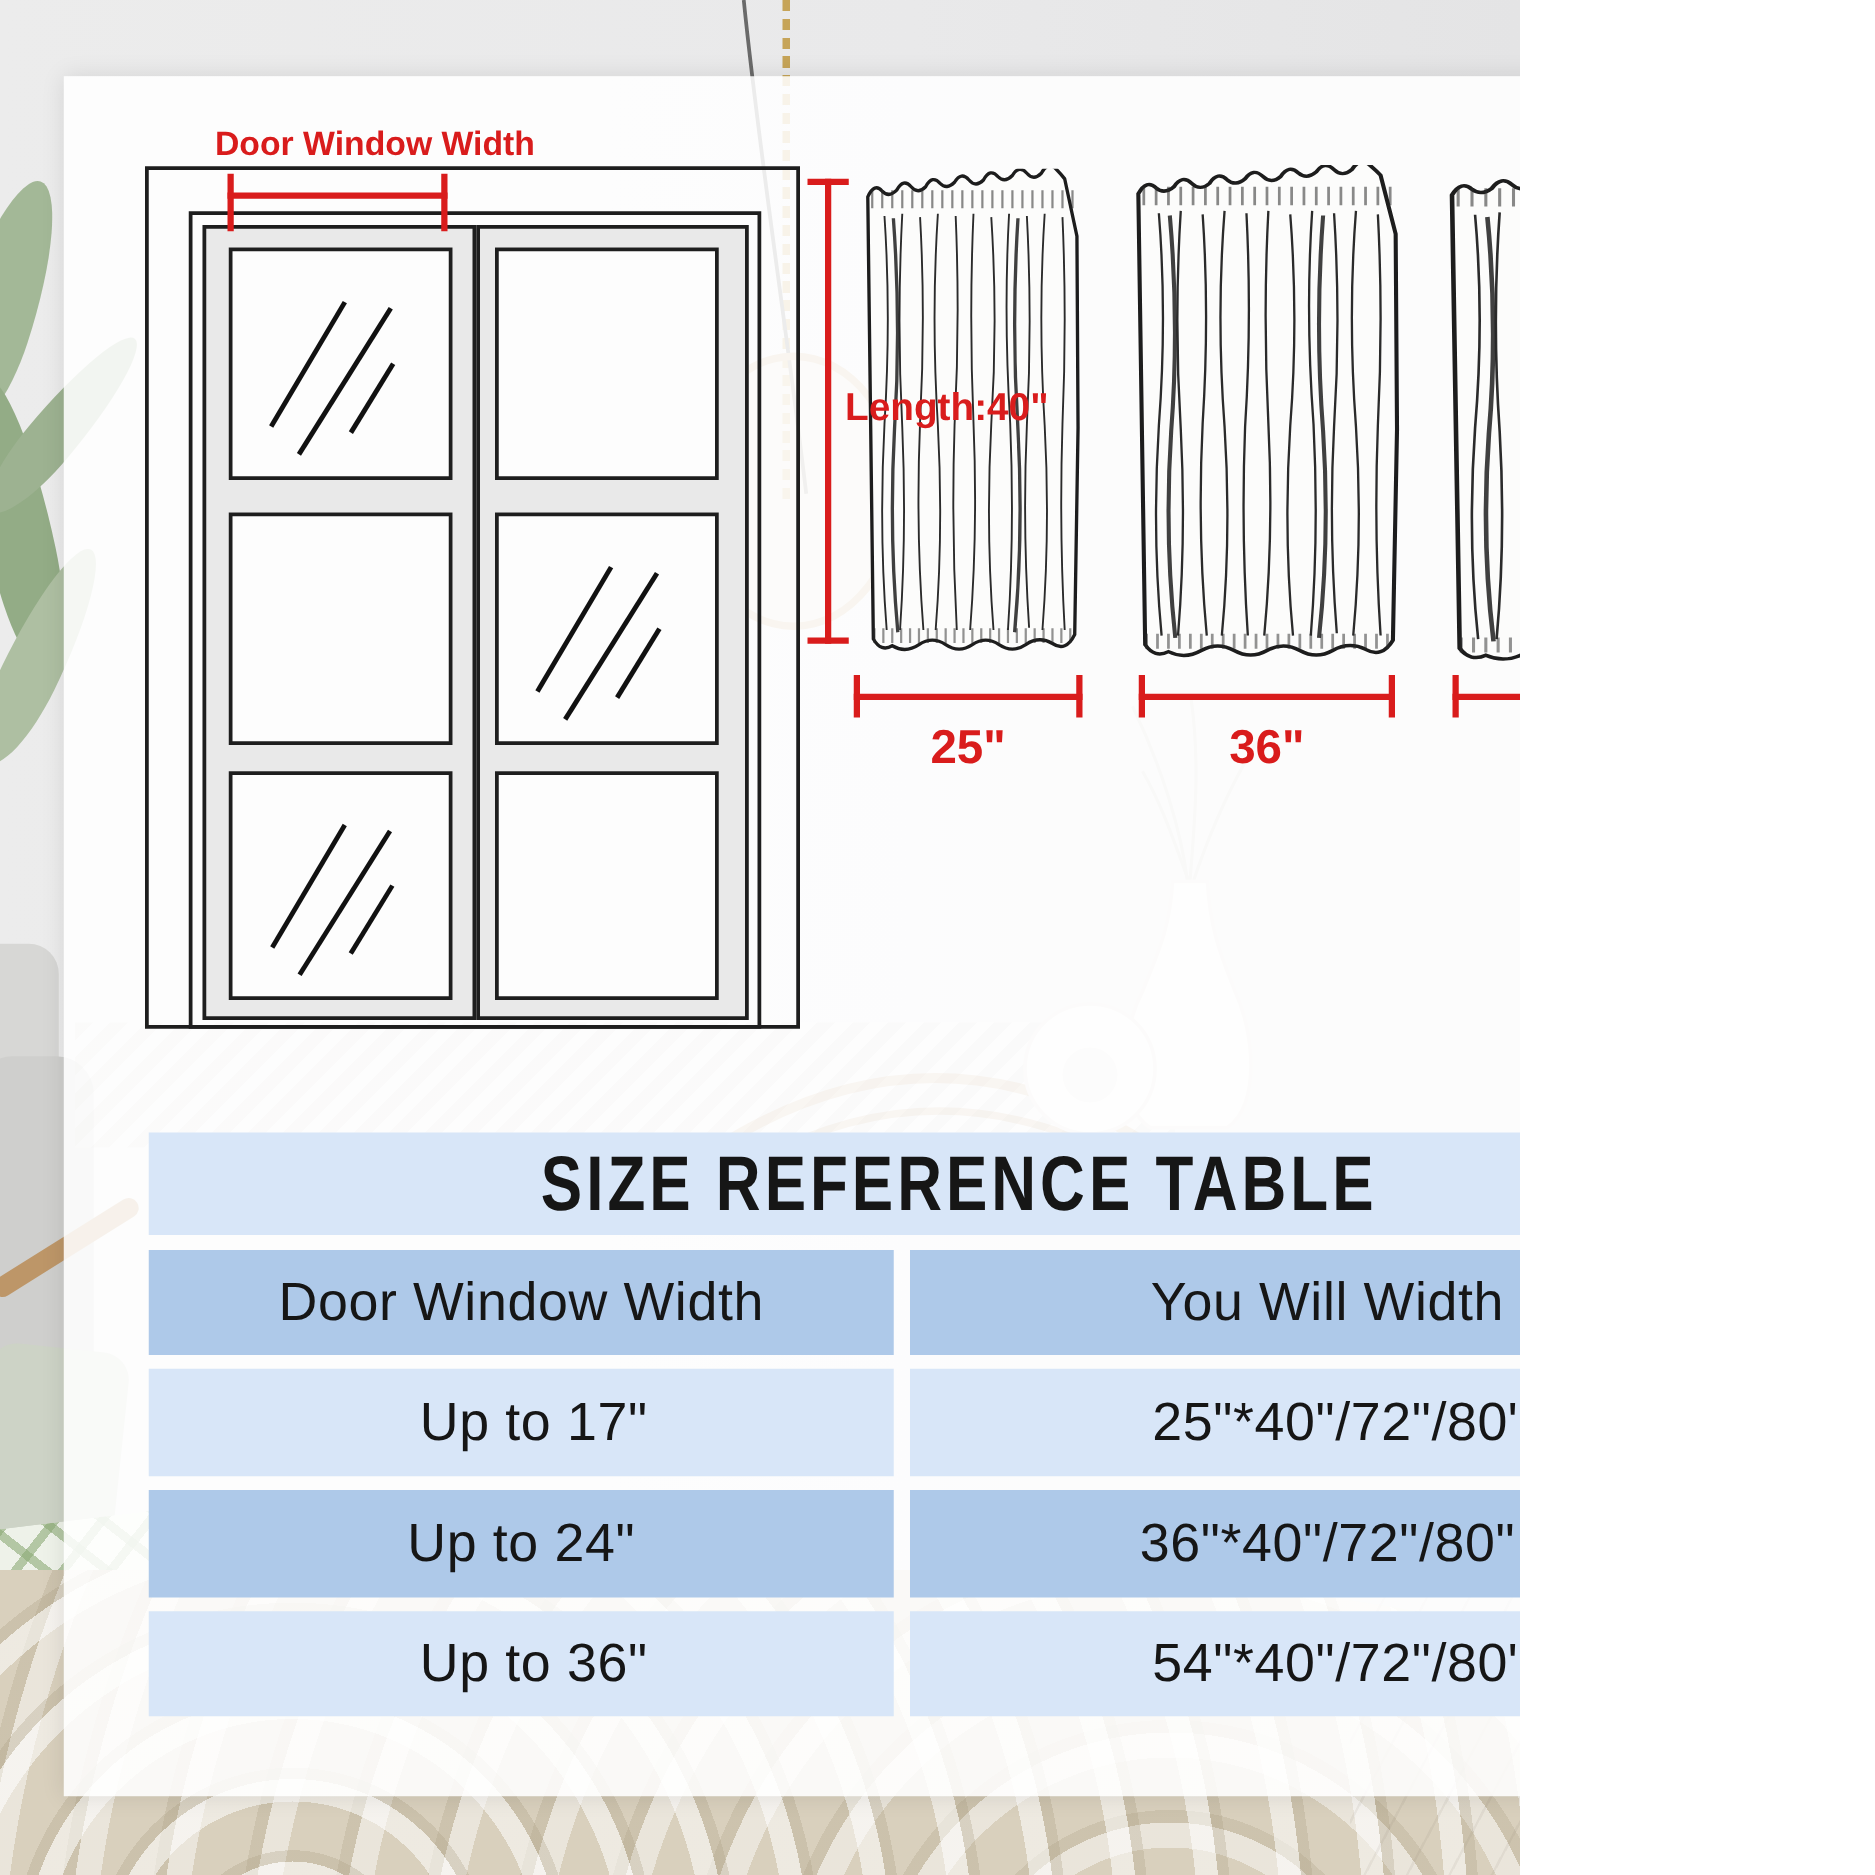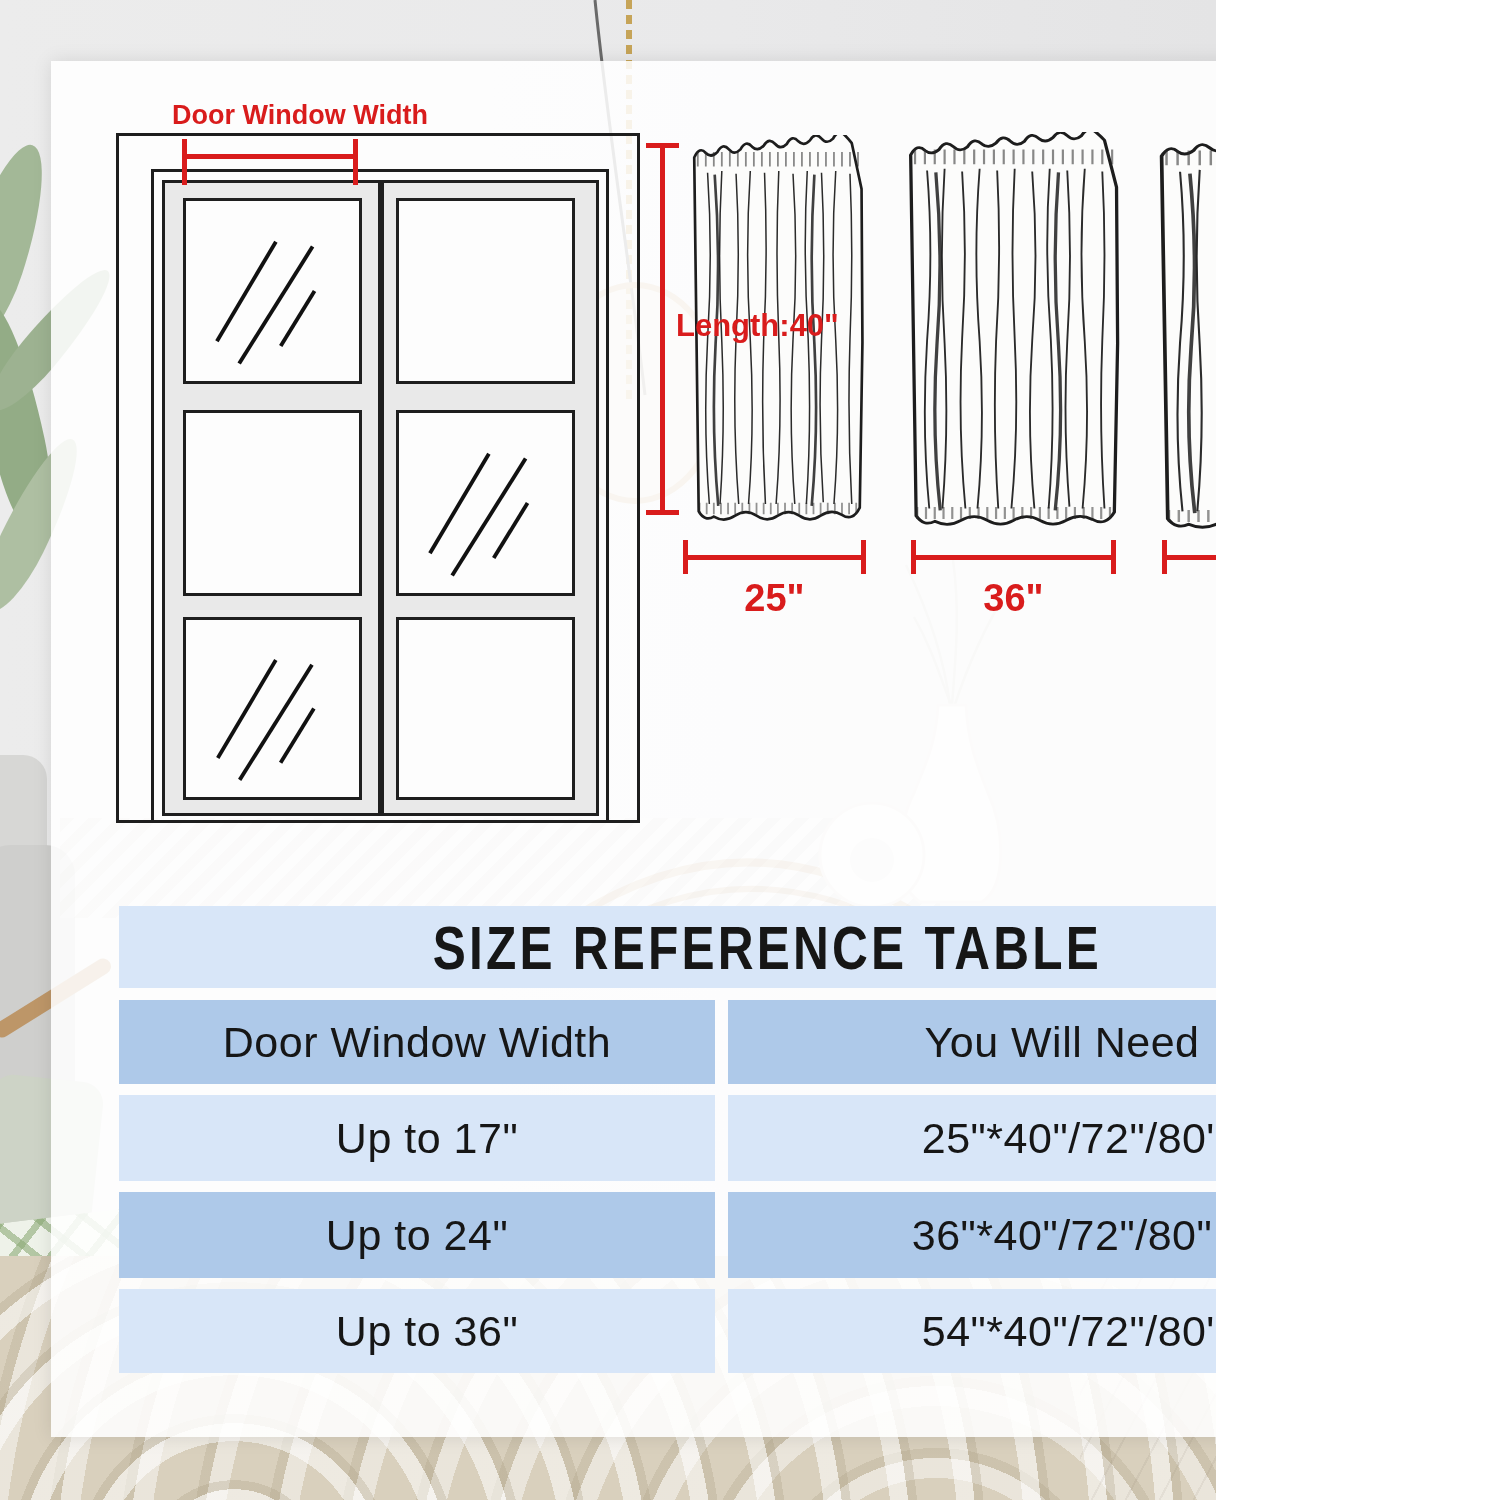--- a/index.html
+++ b/index.html
@@ -225,21 +225,21 @@
     <div class="red-line" style="left:1162px;top:540px;width:5px;height:34px;"></div>
     <div class="red-line" style="left:1391px;top:540px;width:5px;height:34px;"></div>
     <div class="wbar-label" style="left:1162px;top:577px;width:234px;">54"</div>
 
     <div>
       <div class="tcell t-light t-title" style="left:119px;top:906px;width:1277px;height:82px;">
         <span>SIZE REFERENCE TABLE</span>
       </div>
 
       <div class="tcell t-dark" style="left:119px;top:1000px;width:596px;height:84px;">Door Window Width</div>
-      <div class="tcell t-dark" style="left:728px;top:1000px;width:668px;height:84px;">You Will Need</div>
+      <div class="tcell t-dark" style="left:728px;top:1000px;width:668px;height:84px;">You Will Width</div>
 
       <div class="tcell t-light" style="left:119px;top:1095px;width:596px;height:86px;">Up to 17"</div>
       <div class="tcell t-light" style="left:728px;top:1095px;width:668px;height:86px;">25"*40"/72"/80"</div>
 
       <div class="tcell t-dark" style="left:119px;top:1192px;width:596px;height:86px;">Up to 24"</div>
       <div class="tcell t-dark" style="left:728px;top:1192px;width:668px;height:86px;">36"*40"/72"/80"</div>
 
       <div class="tcell t-light" style="left:119px;top:1289px;width:596px;height:84px;">Up to 36"</div>
       <div class="tcell t-light" style="left:728px;top:1289px;width:668px;height:84px;">54"*40"/72"/80"</div>
     </div>

